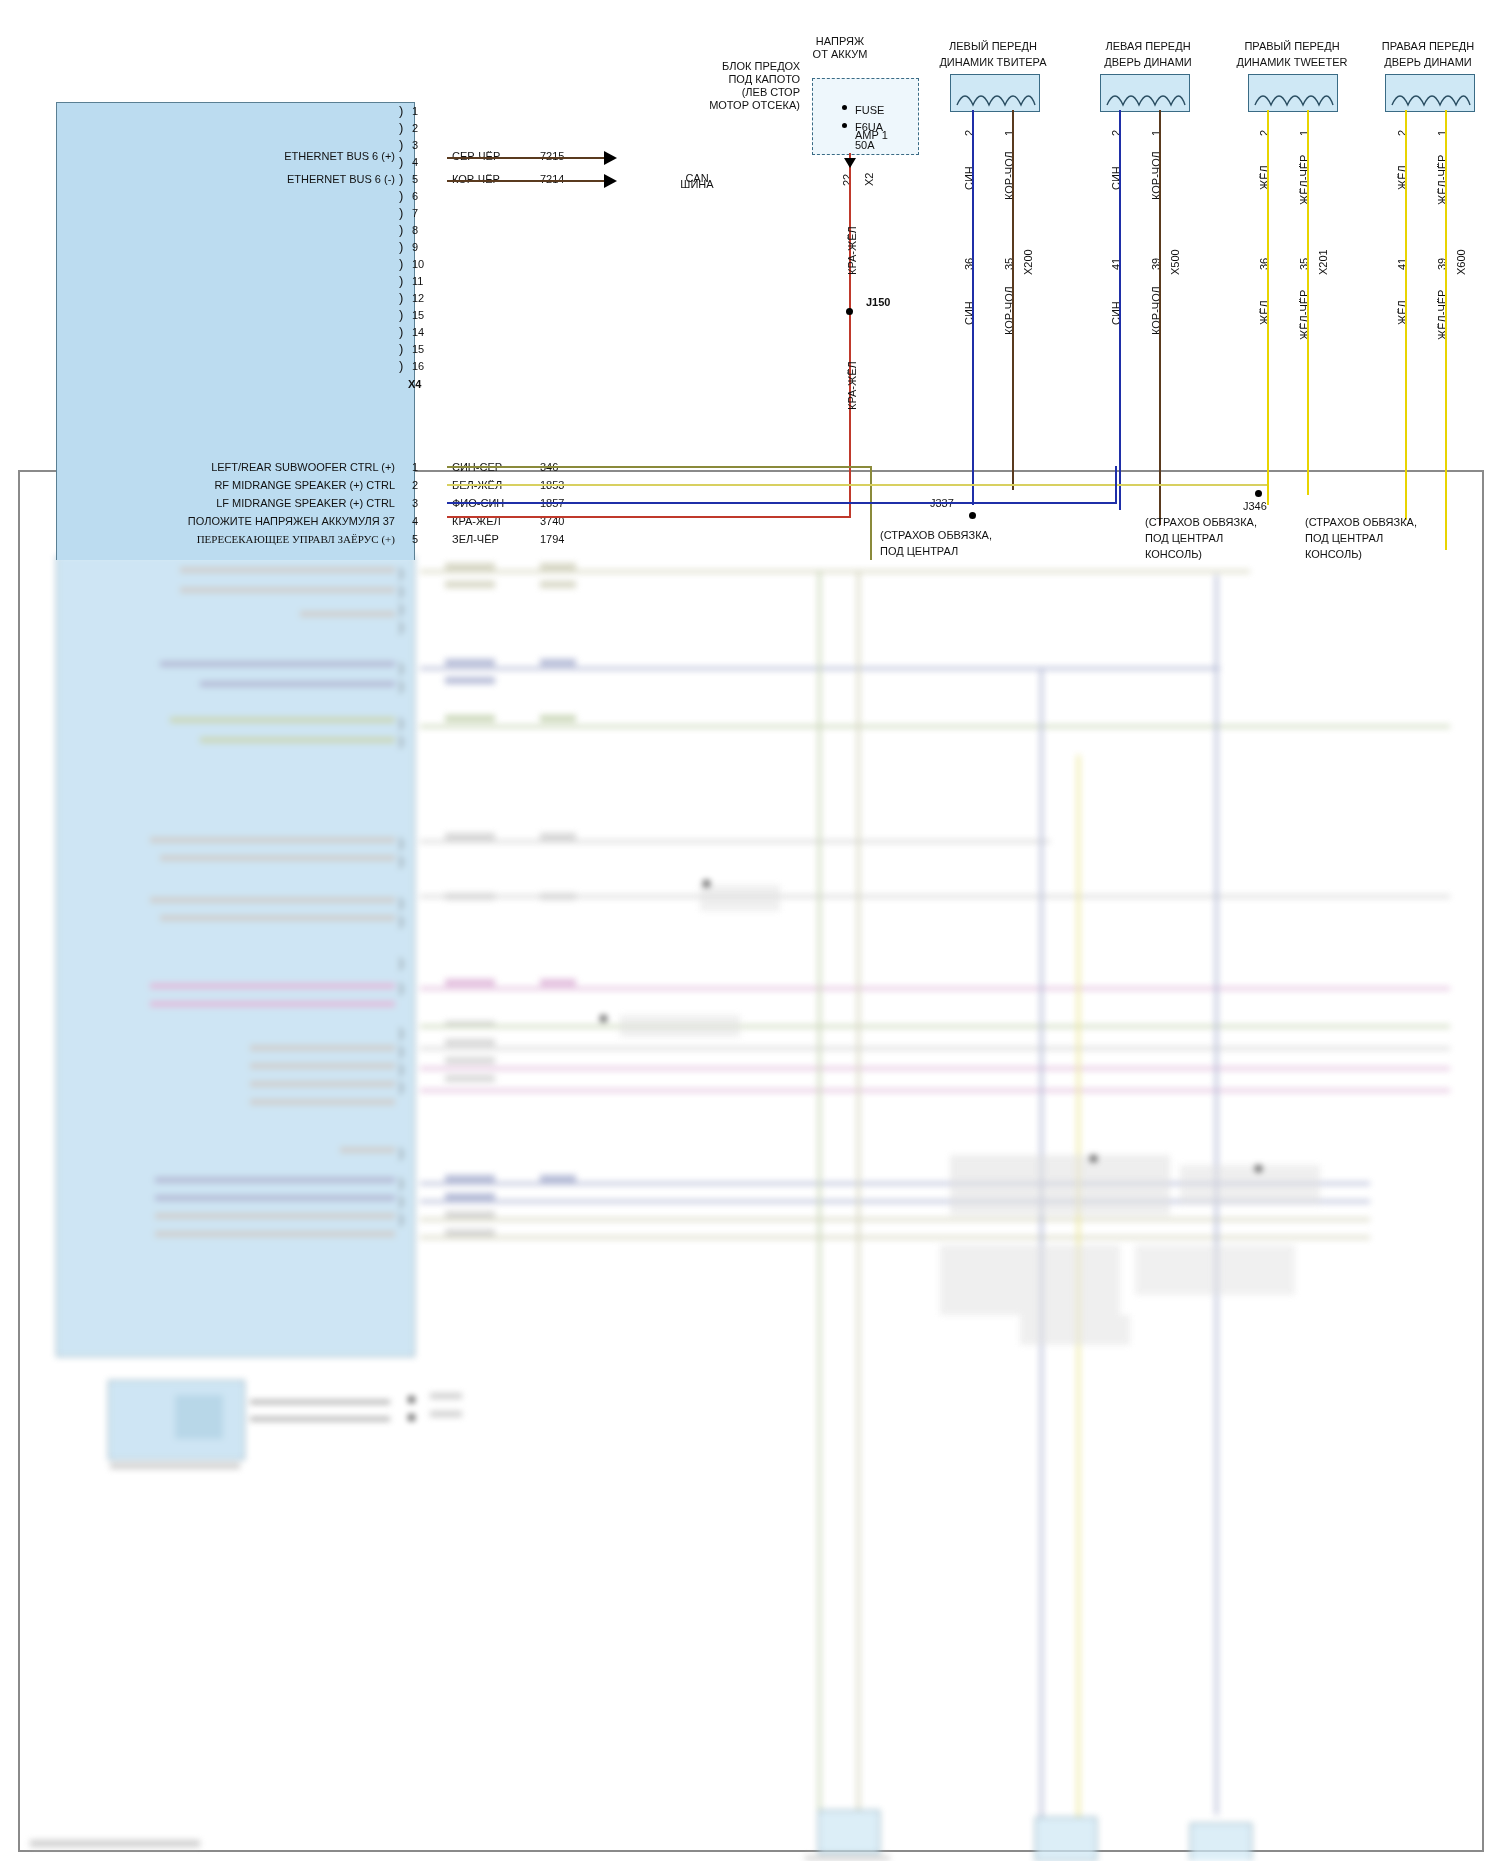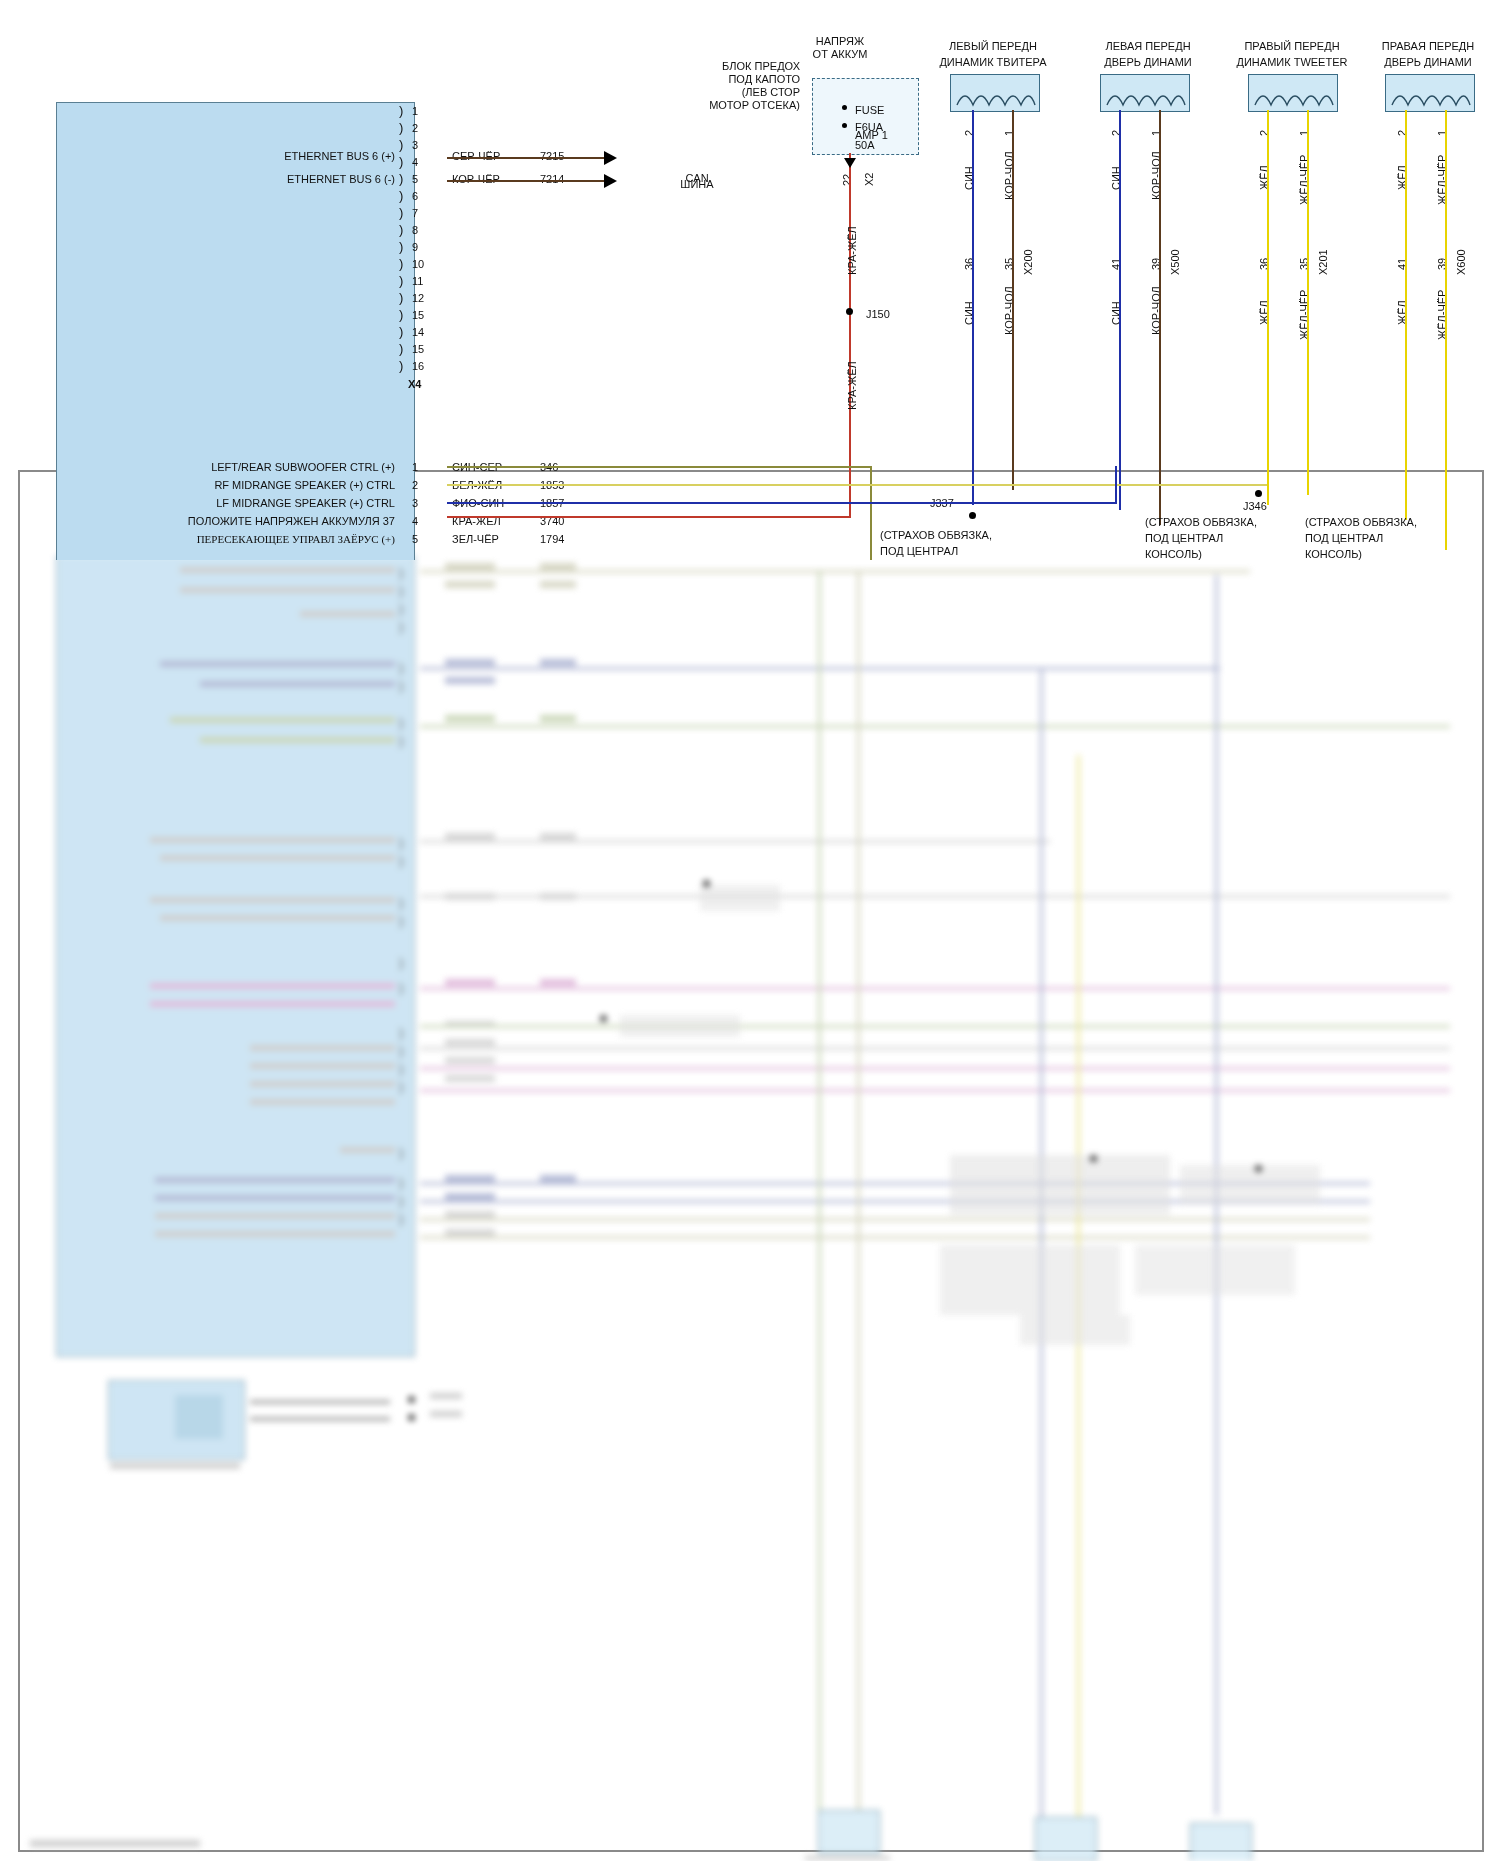--- a/index.html
+++ b/index.html
@@ -226,21 +226,21 @@
     <div class="vtxt" style="left:863px; top:186px;">X2</div>
 
     <div class="txt c" style="left:662px; top:172px; width:70px;">CAN</div>
     <div class="txt c" style="left:662px; top:178px; width:70px;">ШИНА</div>
 
     <div class="wire" style="left:849px; top:153px; width:2px; height:364px; background:#c0392b;"></div>
     <div class="wire" style="left:447px; top:516px; width:404px; height:2px; background:#c0392b;"></div>
     <div class="vtxt" style="left:846px; top:275px;">КРА-ЖЁЛ</div>
     <div class="vtxt" style="left:846px; top:410px;">КРА-ЖЁЛ</div>
     <div class="dot" style="left:846px; top:308px;"></div>
-    <div class="txt" style="left:866px; top:308px;">J150</div>
+    <div class="txt" style="left:866px; top:296px;font-weight:bold;">J150</div>
     <div class="arrowdown" style="left:844px; top:158px;"></div>
 
     <div class="txt c" style="left:928px; top:40px; width:130px;">ЛЕВЫЙ ПЕРЕДН</div>
     <div class="txt c" style="left:928px; top:56px; width:130px;">ДИНАМИК ТВИТЕРА</div>
     <div class="spk" style="left:950px; top:74px;">
       <svg class="spkinner" viewBox="0 0 88 36" preserveAspectRatio="none">
         <path d="M6 30 Q14 12 22 30 Q30 12 38 30 Q46 12 54 30 Q62 12 70 30 Q78 12 84 30" fill="none" stroke="#2b4f63" stroke-width="1.4"></path>
       </svg>
     </div>
     <div class="vtxt" style="left:963px; top:136px;">2</div>

